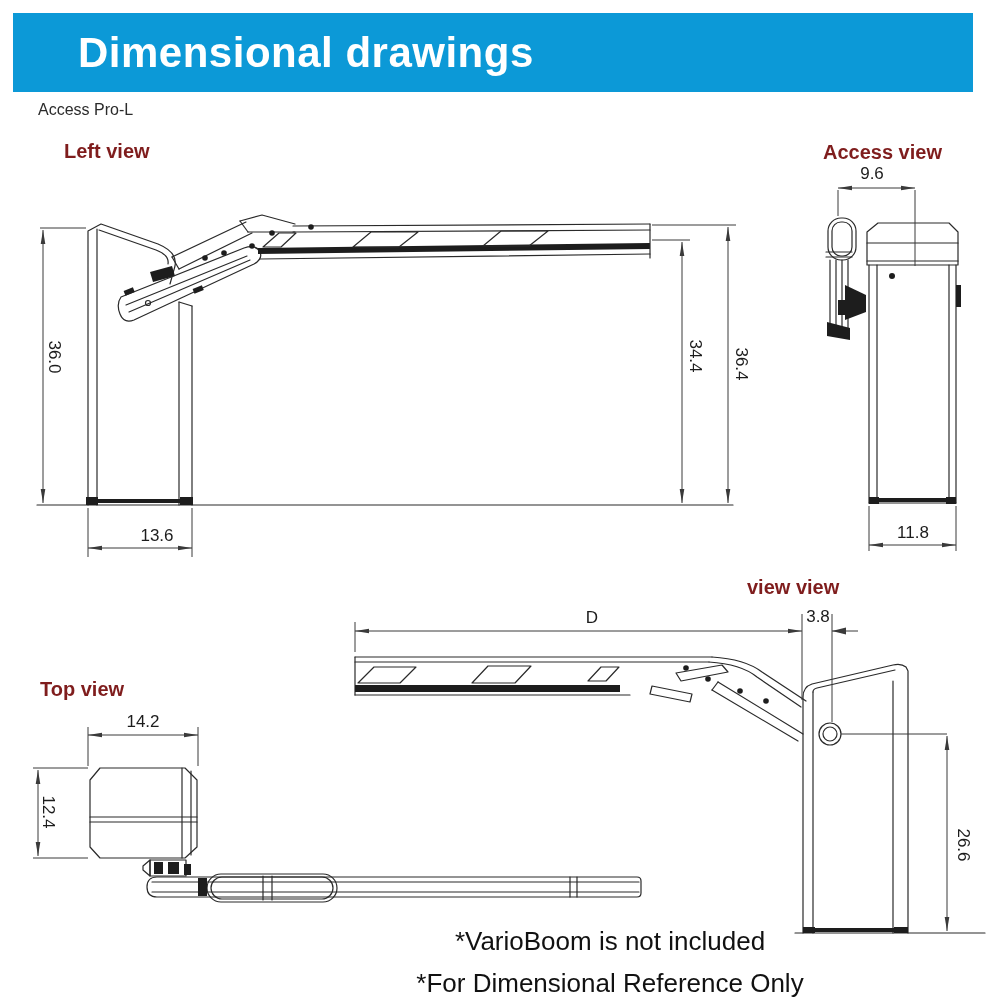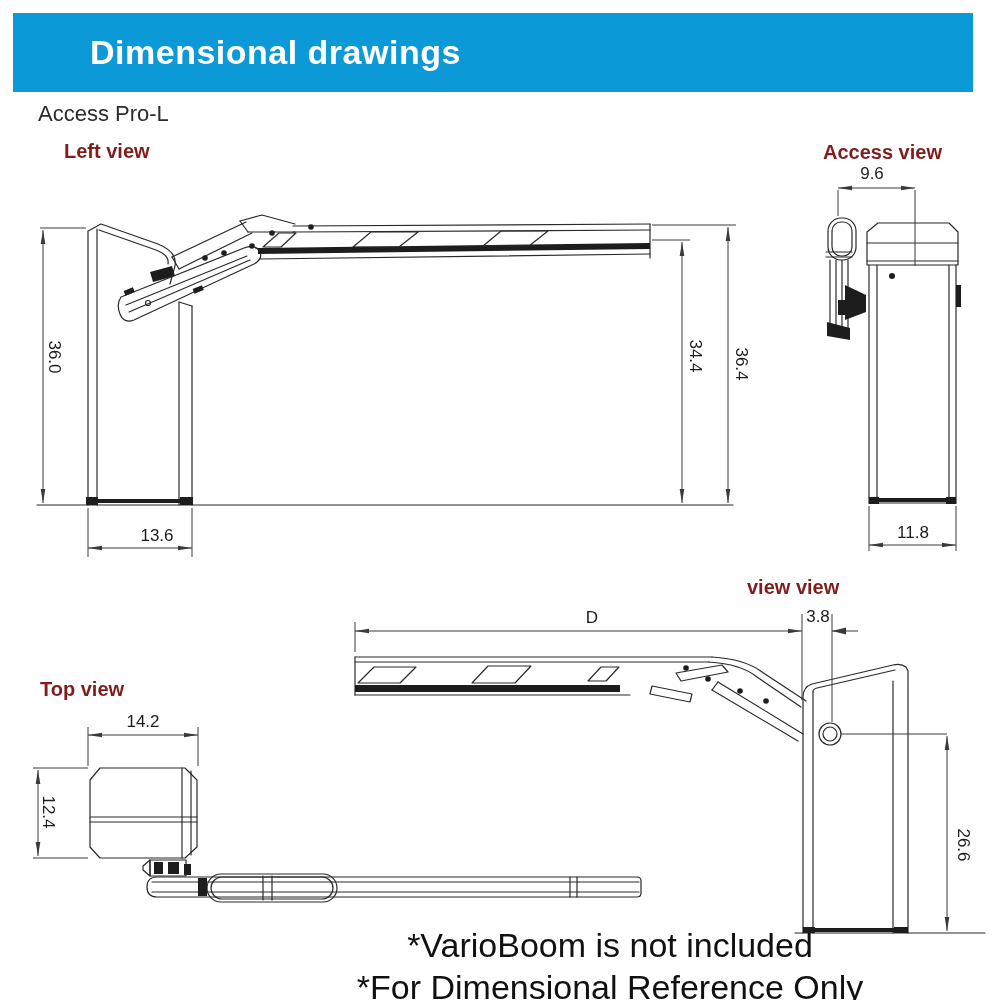--- a/index.html
+++ b/index.html
@@ -1,26 +1,26 @@
 <!DOCTYPE html>
 <html><head>
 <meta charset="utf-8">
 <style>
   html,body{margin:0;padding:0;background:#fff;}
   #page{position:relative;width:1000px;height:1000px;background:#ffffff;overflow:hidden;
         font-family:"Liberation Sans",sans-serif;}
   .hdr{position:absolute;left:13px;top:13px;width:960px;height:79px;background:#0c99d7;}
-  .hdr-title{display:block;padding-left:65px;line-height:79px;font-size:34px;font-weight:700;
-             color:#ffffff;letter-spacing:0.5px;margin-left:12px;}
-  .subtitle{position:absolute;left:38px;top:101px;font-size:22px;color:#2b2b2b;}
+  .hdr-title{display:block;padding-left:65px;line-height:79px;font-size:42px;font-weight:700;
+             color:#ffffff;letter-spacing:0.5px;}
+  .subtitle{position:absolute;left:38px;top:101px;font-size:16px;color:#2b2b2b;}
   .viewlabel{position:absolute;font-size:20px;font-weight:700;color:#7f1d1d;white-space:nowrap;}
   .dim{position:absolute;font-size:17px;color:#1c1c1c;white-space:nowrap;
        transform:translate(-50%,-50%);}
   .rot{transform:translate(-50%,-50%) rotate(90deg);}
-  .note{position:absolute;left:300px;width:620px;text-align:center;font-size:34px;color:#111;}
+  .note{position:absolute;left:300px;width:620px;text-align:center;font-size:26px;color:#111;}
   svg{position:absolute;left:0;top:0;}
   .ln{stroke:#2a2a2a;stroke-width:1.2;fill:none;stroke-linecap:round;stroke-linejoin:round;}
   .thick{stroke:#1d1d1d;stroke-width:4;fill:none;}
   .fillk{fill:#1d1d1d;stroke:none;}
   .dimline{stroke:#3a3a3a;stroke-width:1;fill:none;}
 </style>
 </head>
 <body>
 
 <div id="page">

